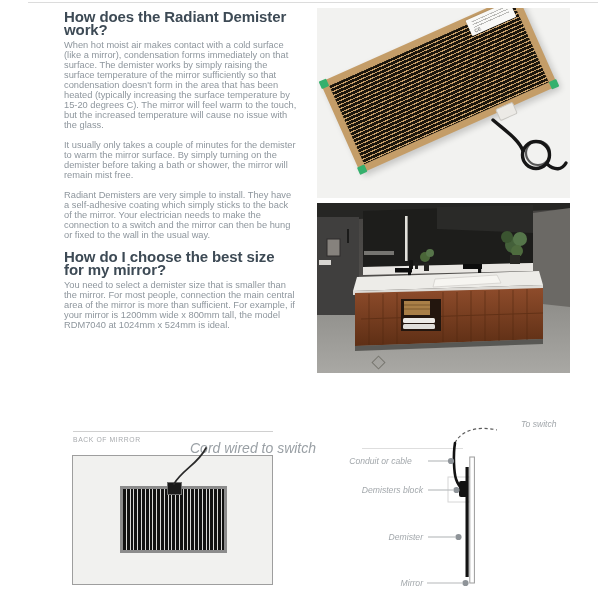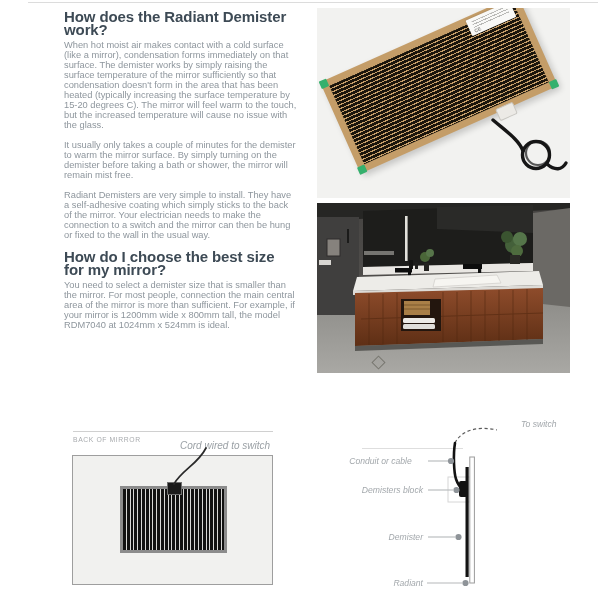--- a/index.html
+++ b/index.html
@@ -40,21 +40,21 @@
     border-radius:1px;box-shadow:0 0 2px rgba(0,0,0,0.25);}
   .pad-label .lines{position:absolute;left:5px;top:3px;right:5px;height:8px;
     background:repeating-linear-gradient(to bottom,#b9b9b6 0 1px,transparent 1px 3px);}
   .pad-label .ce{position:absolute;left:4px;bottom:1px;font-size:5px;color:#8a8a86;font-weight:bold;}
   .pad-connector{position:absolute;left:69%;bottom:-9px;width:17px;height:11px;background:#eceae6;
     border:1px solid #c9c7c2;border-radius:2px;}
 
   
   .bl-divider{left:73px;top:431px;width:200px;height:1px;background:#d0d0d0;}
   .bl-title{left:73px;top:436px;font-size:6.8px;letter-spacing:0.6px;color:#a8abae;}
-  .bl-cordlabel{left:180px;top:440px;font-size:10px;font-style:italic;color:#9aa0a5;}
+  .bl-cordlabel{left:190px;top:440px;font-size:14px;font-style:italic;color:#9aa0a5;}
   .bl-mirrorbox{left:72px;top:455px;width:199px;height:128px;background:#f1f1ef;border:1px solid #9e9e9e;}
   .bl-pad{left:120px;top:486px;width:101px;height:61px;background:
     repeating-linear-gradient(90deg,#111111 0 2.7px,#d8d8d6 2.7px 3.8px);
     border:3px solid #8c8c8c;}
   .bl-connector{left:167px;top:482px;width:13px;height:11px;background:#1a1a1a;border:1px solid #6f6f6f;}
 
   
   .dg-label{font-size:8.6px;font-style:italic;color:#a3a8ac;}
   .lbl-toswitch{left:480px;top:419px;margin-left:41px;}
   .lbl-conduit{left:338px;top:456px;width:85px;text-align:center;}
@@ -189,21 +189,21 @@
 <div class="abs bl-pad"></div>
 <div class="abs bl-connector"></div>
 <svg class="abs" style="left:168px;top:438px;" width="52" height="50" viewBox="0 0 52 50">
   <path d="M6 46 C 14 32, 30 26, 38 10" fill="none" stroke="#2a2a2a" stroke-width="1.7" stroke-linecap="round"></path>
 </svg>
 
 <div class="abs dg-label lbl-toswitch">To switch</div>
 <div class="abs dg-label lbl-conduit">Conduit or cable</div>
 <div class="abs dg-label lbl-connblock">Demisters block</div>
 <div class="abs dg-label lbl-demister">Demister</div>
-<div class="abs dg-label lbl-mirror">Radiant</div>
+<div class="abs dg-label lbl-mirror">Mirror</div>
 
 <svg class="abs" style="left:350px;top:415px;" width="250" height="185" viewBox="0 0 250 185">
 
   <line x1="12" y1="33.5" x2="113" y2="33.5" stroke="#dedede" stroke-width="1"></line>
   <rect x="98" y="62" width="22" height="25" fill="none" stroke="#d6d6d6" stroke-width="1"></rect>
 
   <path d="M105 28 C 112 14, 130 11, 147 15" fill="none" stroke="#5a5a5a" stroke-width="1.2" stroke-dasharray="3.2,2.6"></path>
 
   <path d="M105 28 C 103 40, 104 58, 106 64 C 108 70, 110 72, 112.5 74" fill="none" stroke="#121212" stroke-width="2.6" stroke-linecap="round"></path>
 

